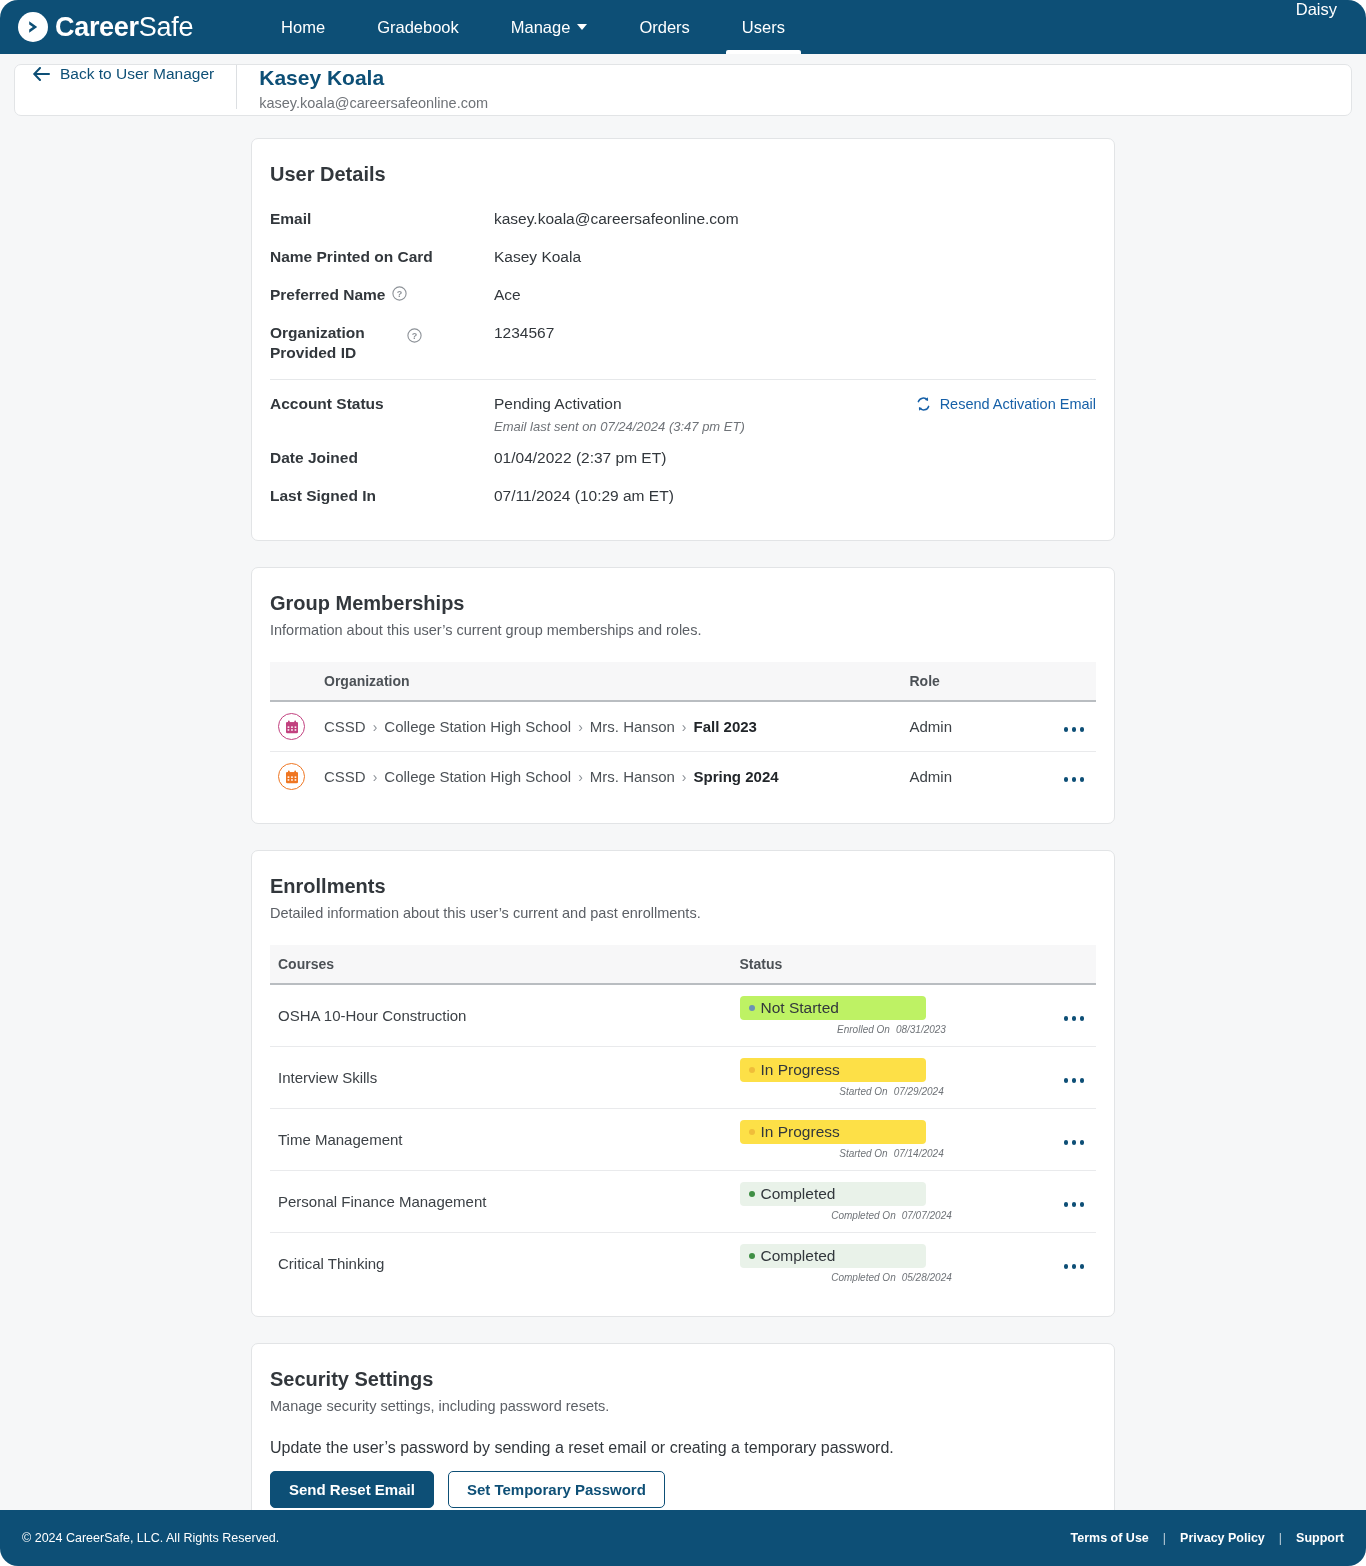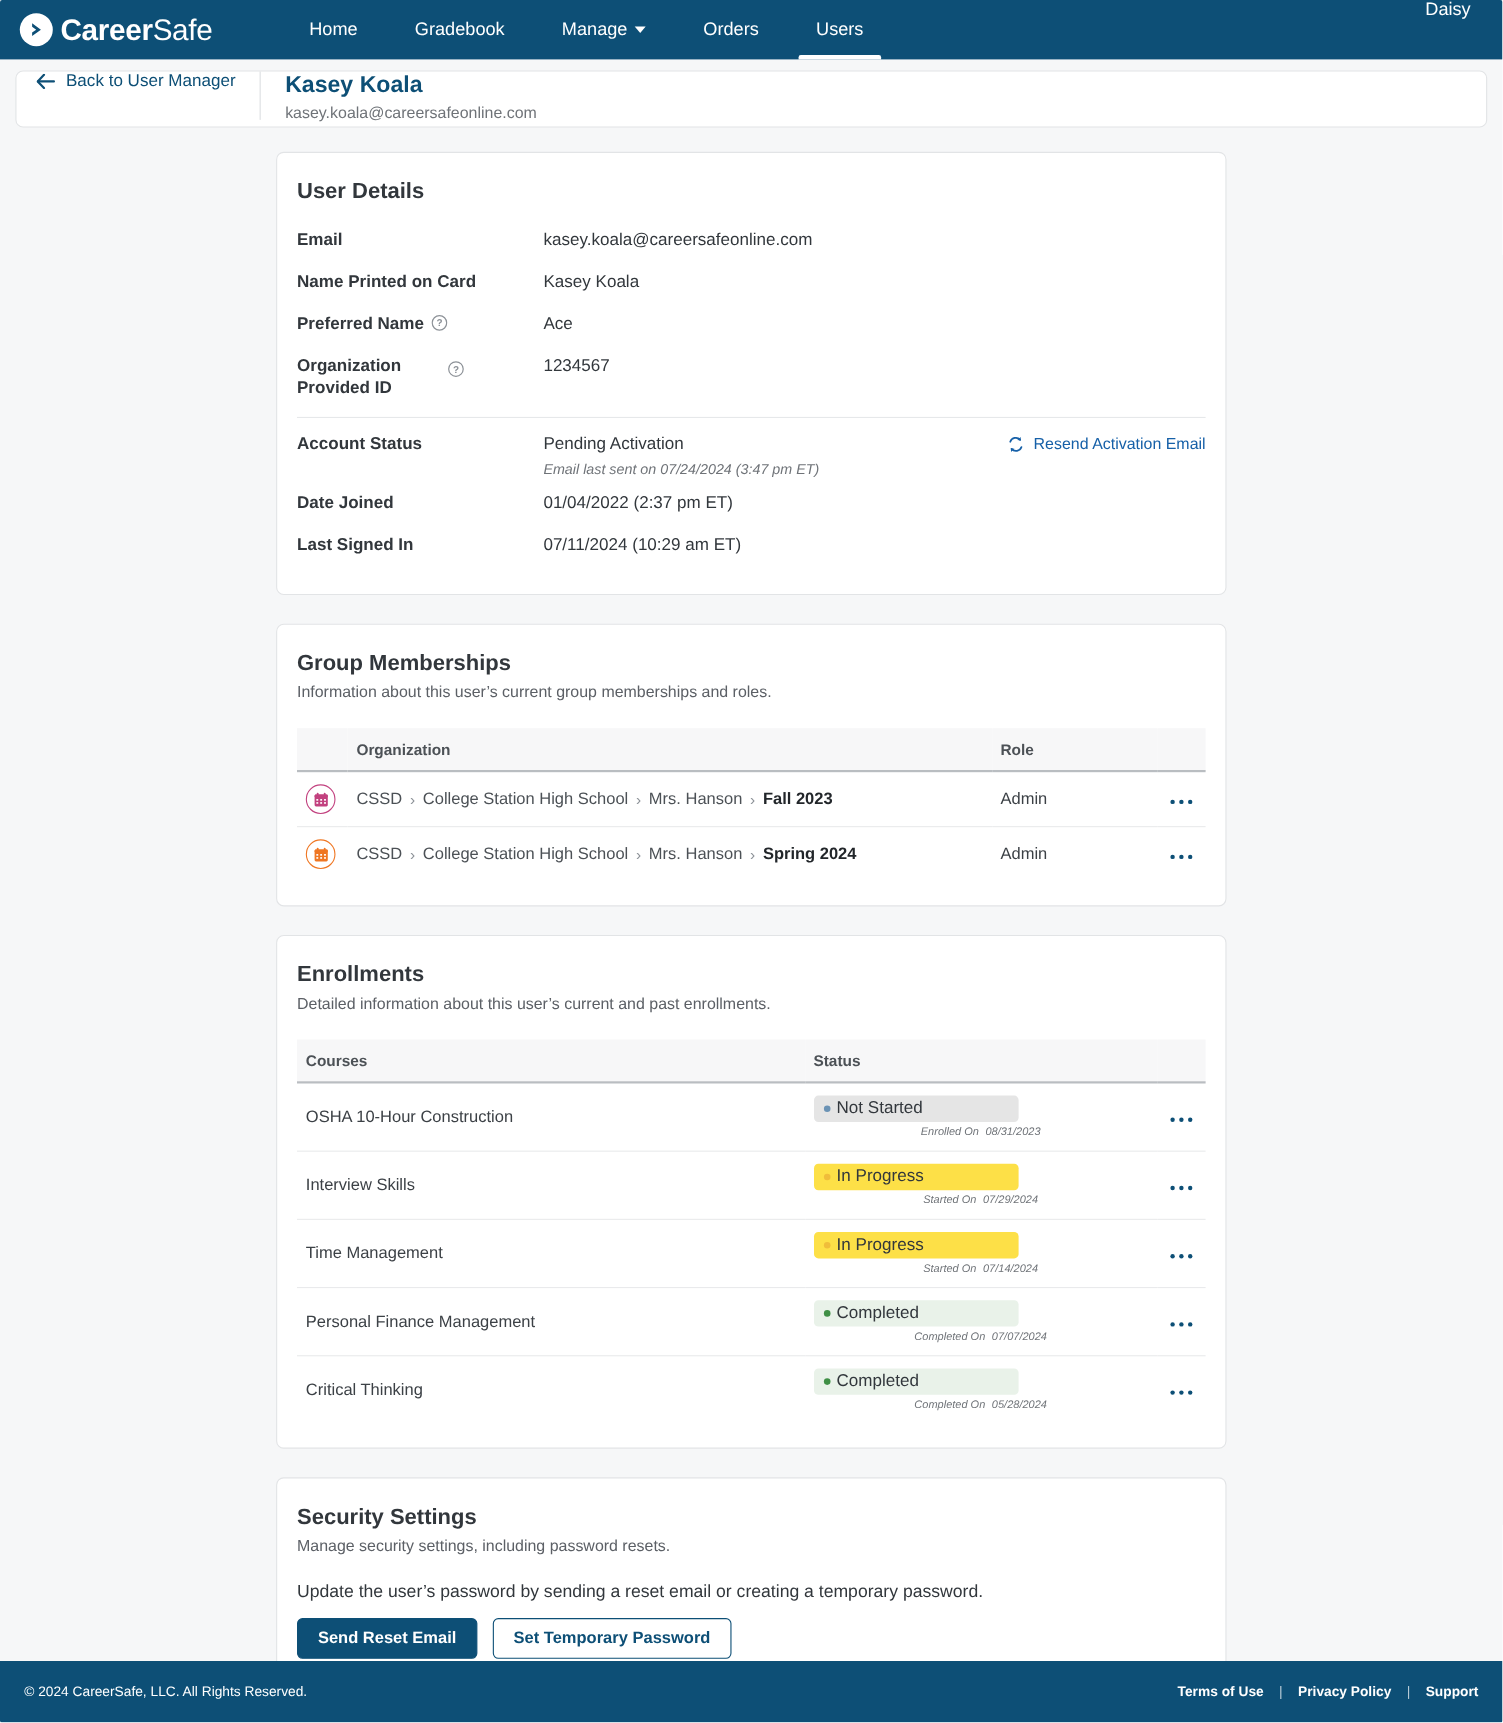--- a/index.html
+++ b/index.html
@@ -8,21 +8,21 @@
     width: 1366px;
     height: 1566px;
     background: #ffffff;
     font-family: "Liberation Sans", sans-serif;
   }
 
   #app {
     width: 1366px;
     height: 1566px;
     background: #f6f7f8;
-    border-radius: 2px;
+    border-radius: 18px;
     overflow: hidden;
     position: relative;
     display: flex;
     flex-direction: column;
   }
 
   
   .topnav {
     height: 54px;
     background: #0d4f76;
@@ -287,21 +287,21 @@
   .pill {
     display: inline-flex;
     align-items: center;
     gap: 6px;
     padding: 3px 12px 3px 9px;
     border-radius: 4px;
     font-size: 15.5px;
     min-width: 186px;
   }
   .pill .dot { width: 6px; height: 6px; border-radius: 50%; display: inline-block; flex: 0 0 6px; }
-  .pill.notstarted { background: #e5e5e5; color: #32373c; }
+  .pill.notstarted { background: #bef264; color: #32373c; }
   .pill.notstarted .dot { background: #6b93b5; }
   .pill.inprogress { background: #fde047; color: #32373c; }
   .pill.inprogress .dot { background: #f0bd3a; }
   .pill.completed { background: #e9f2e9; color: #32373c; text-align: center; }
   .pill.completed .dot { background: #3f8f45; }
   .status-sub {
     display: block;
     font-size: 10px;
     font-style: italic;
     color: #6f7378;

